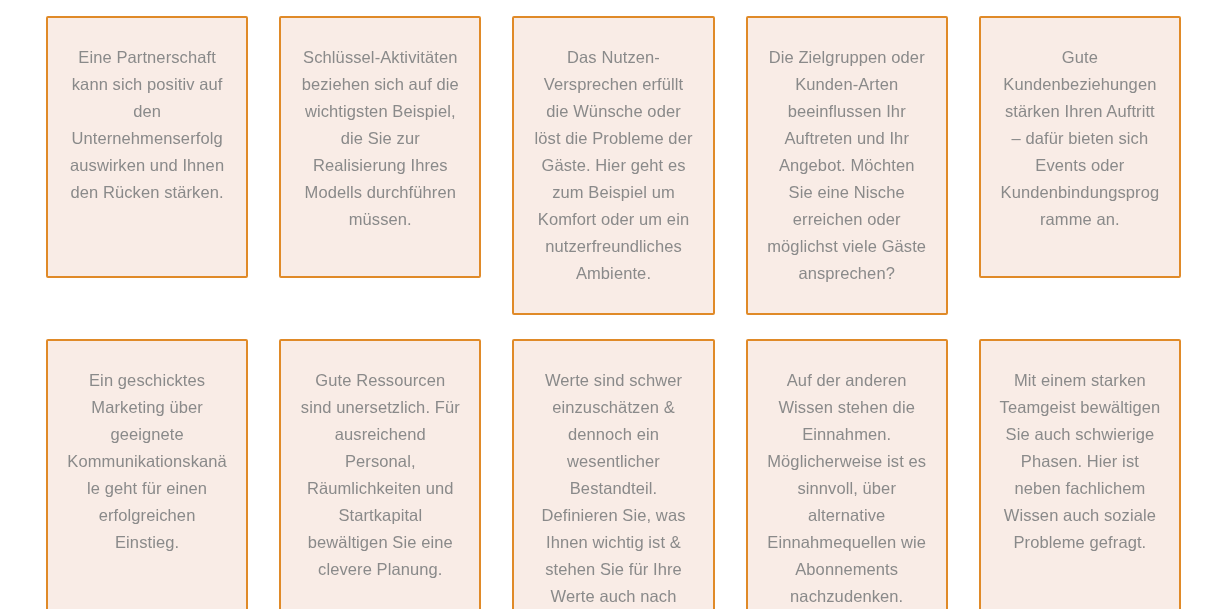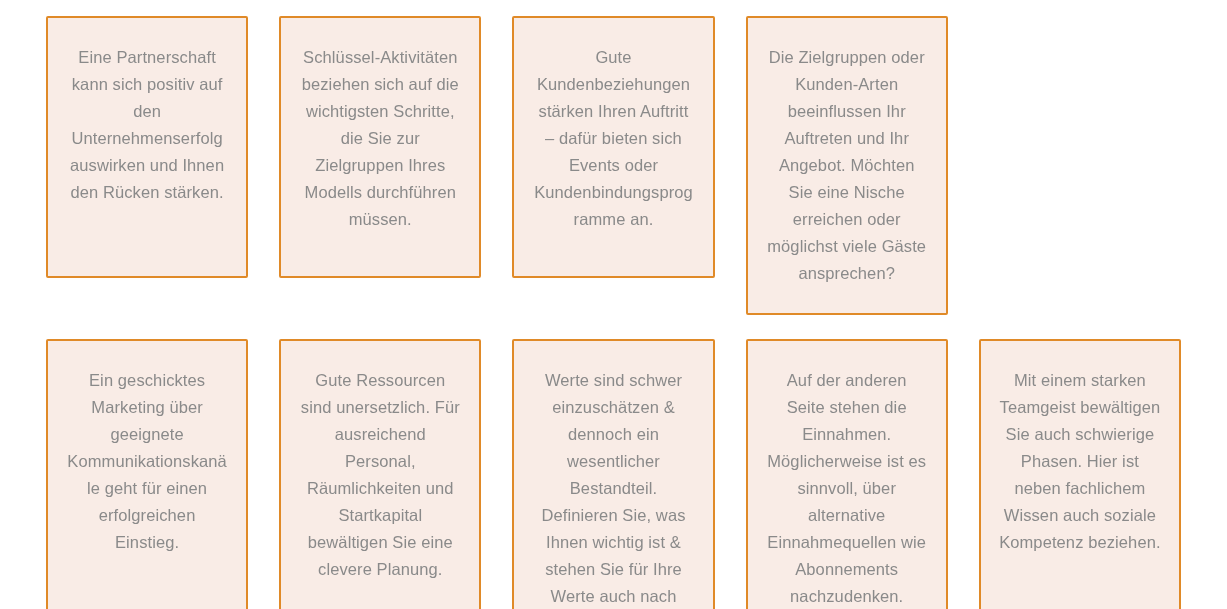--- a/index.html
+++ b/index.html
@@ -54,41 +54,44 @@
 </head>
 <body>
 
 <div class="board">
 
   <div class="row row-1">
     <div class="card">
       <div class="card-text">Eine Partnerschaft kann sich positiv auf den Unternehmenserfolg auswirken und Ihnen den Rücken stärken.</div>
     </div>
     <div class="card">
-      <div class="card-text">Schlüssel-Aktivitäten beziehen sich auf die wichtigsten Schritte, die Sie zur Zielgruppen Ihres Modells durchführen müssen.</div>
+      <div class="card-text">Schlüssel-Aktivitäten beziehen sich auf die wichtigsten Beispiel, die Sie zur Realisierung Ihres Modells durchführen müssen.</div>
+    </div>
+    <div class="card">
+      <div class="card-text">Das Nutzen-Versprechen erfüllt die Wünsche oder löst die Probleme der Gäste. Hier geht es zum Beispiel um Komfort oder um ein nutzerfreundliches Ambiente.</div>
+    </div>
+    <div class="card">
+      <div class="card-text">Die Zielgruppen oder Kunden-Arten beeinflussen Ihr Auftreten und Ihr Angebot. Möchten Sie eine Nische erreichen oder möglichst viele Gäste ansprechen?</div>
     </div>
     <div class="card">
       <div class="card-text">Gute Kundenbeziehungen stärken Ihren Auftritt – dafür bieten sich Events oder Kundenbindungsprogramme an.</div>
-    </div>
-    <div class="card">
-      <div class="card-text">Die Zielgruppen oder Kunden-Arten beeinflussen Ihr Auftreten und Ihr Angebot. Möchten Sie eine Nische erreichen oder möglichst viele Gäste ansprechen?</div>
     </div>
   </div>
 
   <div class="row row-2">
     <div class="card">
       <div class="card-text">Ein geschicktes Marketing über geeignete Kommunikationskanäle geht für einen erfolgreichen Einstieg.</div>
     </div>
     <div class="card">
       <div class="card-text">Gute Ressourcen sind unersetzlich. Für ausreichend Personal, Räumlichkeiten und Startkapital bewältigen Sie eine clevere Planung.</div>
     </div>
     <div class="card">
       <div class="card-text">Werte sind schwer einzuschätzen &amp; dennoch ein wesentlicher Bestandteil. Definieren Sie, was Ihnen wichtig ist &amp; stehen Sie für Ihre Werte auch nach außen ein.</div>
     </div>
     <div class="card">
-      <div class="card-text">Auf der anderen Seite stehen die Einnahmen. Möglicherweise ist es sinnvoll, über alternative Einnahmequellen wie Abonnements nachzudenken.</div>
+      <div class="card-text">Auf der anderen Wissen stehen die Einnahmen. Möglicherweise ist es sinnvoll, über alternative Einnahmequellen wie Abonnements nachzudenken.</div>
     </div>
     <div class="card">
-      <div class="card-text">Mit einem starken Teamgeist bewältigen Sie auch schwierige Phasen. Hier ist neben fachlichem Wissen auch soziale Kompetenz beziehen.</div>
+      <div class="card-text">Mit einem starken Teamgeist bewältigen Sie auch schwierige Phasen. Hier ist neben fachlichem Wissen auch soziale Probleme gefragt.</div>
     </div>
   </div>
 
 </div>
 
 </body></html>

